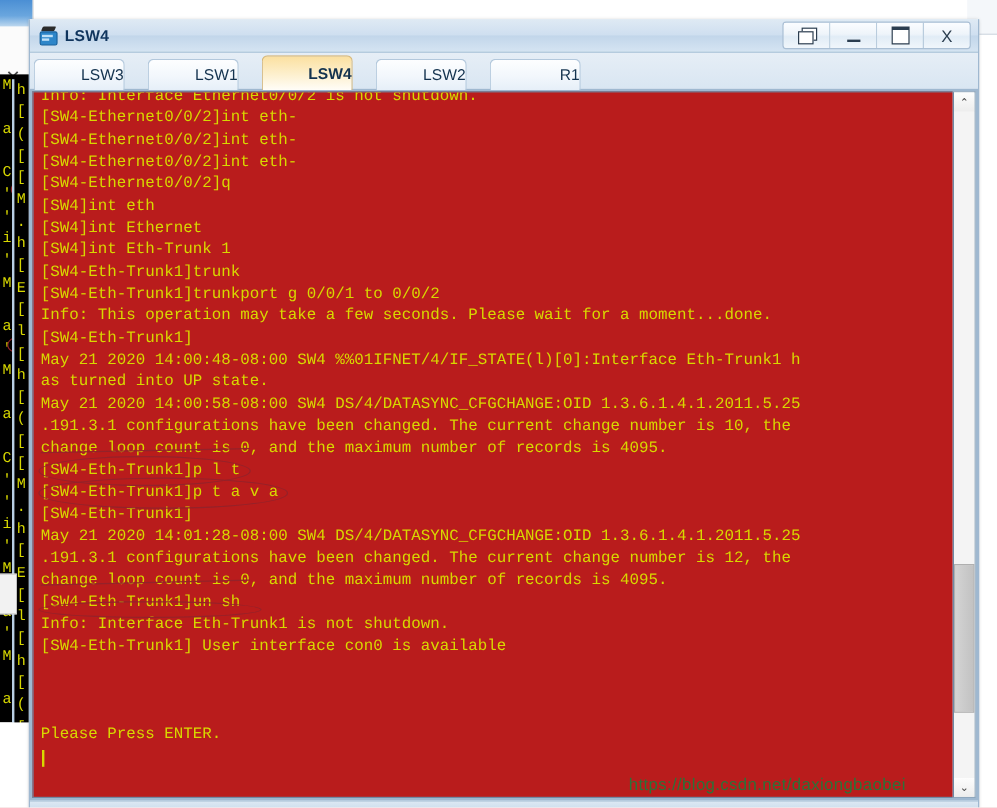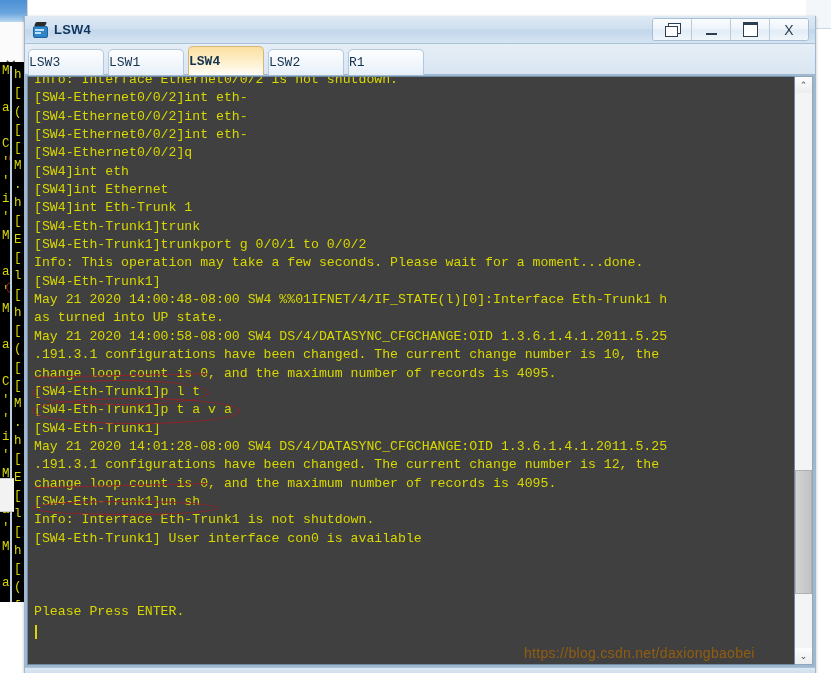--- a/index.html
+++ b/index.html
@@ -192,55 +192,54 @@
     background: linear-gradient(180deg,#e6eef6,#d9e6f2);
     border-bottom: 1px solid #9fb8d0;
     display: flex;
     align-items: flex-end;
     padding: 0 3px;
     flex: 0 0 auto;
   }
   .tab {
     min-width: 74px;
     height: 25px;
-    margin-right: 4px;
+    margin-right: 19px;
     display: flex;
     align-items: center;
-    justify-content: flex-start;
+    justify-content: flex-end;
     font-size: 13px;
     color: #14334f;
     background: linear-gradient(180deg,#fdfeff 0%, #f2f7fc 55%, #e6eff8 100%);
     border: 1px solid #b3c8dc;
     border-bottom: none;
     border-radius: 5px 5px 0 0;
     cursor: default;
     position: relative;
     top: 1px;
-    font-family: Liberation Mono, monospace;
   }
   .tab.active {
     background: linear-gradient(180deg,#fbe0a0 0%, #fdf0cf 55%, #fffdf8 100%);
     border-color: #d9b濃;
     border-color: #d6b779;
     font-weight: bold;
     height: 28px;
     z-index: 3;
   }
 
   
   .term-wrap {
     flex: 1 1 auto;
     display: flex;
     background: #9fb8d0;
     padding: 1px 2px 2px 2px;
     min-height: 0;
   }
   .terminal {
     flex: 1 1 auto;
-    background: #404040;
+    background: #b91c1c;
     position: relative;
     overflow: hidden;
     border: 1px solid #6f8aa5;
     border-right: none;
     padding-left: 20px;
   }
   .term-lines {
     position: absolute;
     left: 6px; top: -6px;
     color: #d8d800;
@@ -310,21 +309,21 @@
     background: linear-gradient(180deg,#dce8f3,#c9dbec);
     border-top: 1px solid #a9c2d8;
     flex: 0 0 auto;
   }
 
   
   .watermark {
     position: absolute;
     left: 524px; top: 645px;
     font-size: 14px;
-    color: #a16207;
+    color: #15803d;
     font-family: "Liberation Sans", sans-serif;
     letter-spacing: .3px;
     white-space: nowrap;
     opacity: .85;
   }
 </style>
 </head>
 <body>
 
 <div id="screen">

